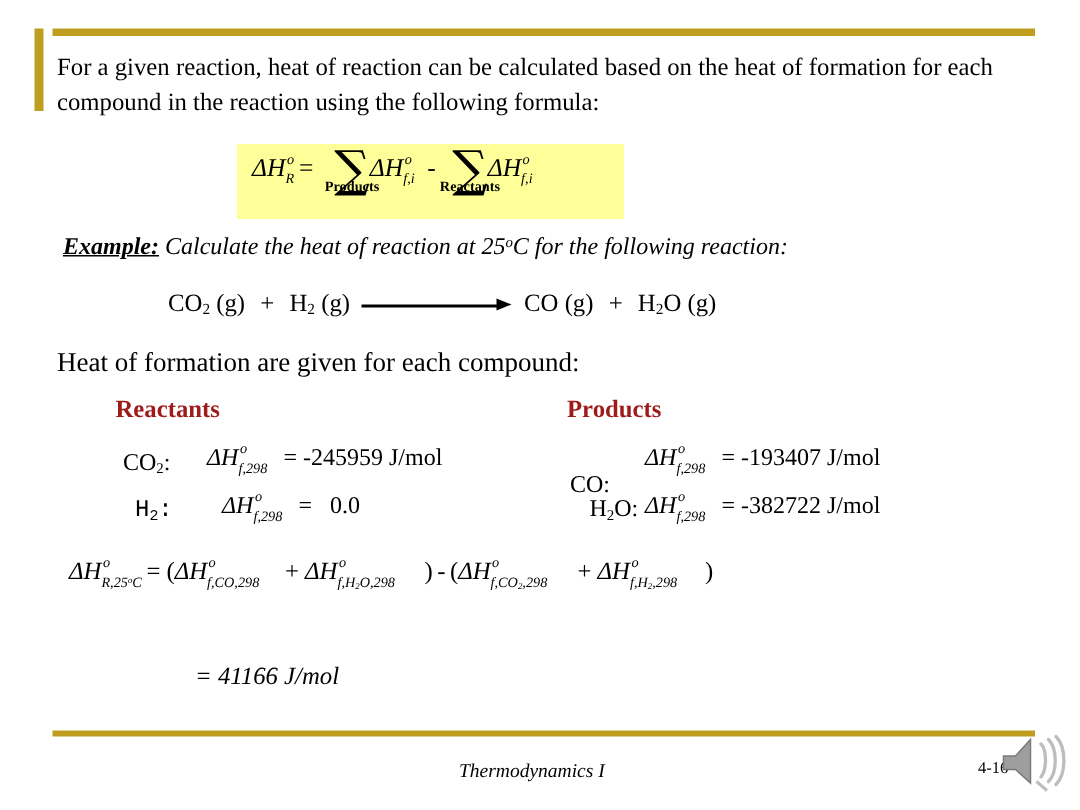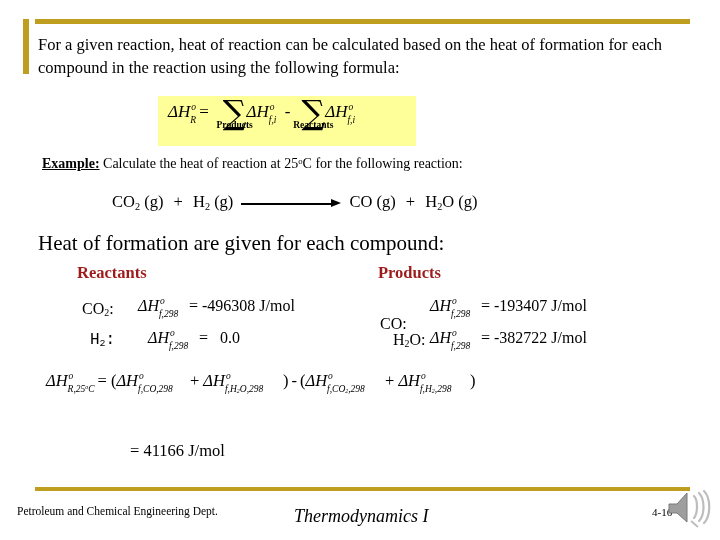--- a/index.html
+++ b/index.html
@@ -65,21 +65,22 @@
     white-space: nowrap;
     font-size: 17px;
   }
 
   
   .example-line {
     position: absolute;
     left: 42px;
     top: 156px;
     width: 640px;
-    font-size: 14px;
+    font-size: 16px;
+    font-style: italic;
   }
   .example-label {
     font-weight: bold;
     text-decoration: underline;
   }
 
   
   .reaction {
     position: absolute;
     left: 112px;
@@ -113,21 +114,21 @@
     border-top: 4.5px solid transparent;
     border-bottom: 4.5px solid transparent;
     border-left: 10px solid #000;
   }
 
   
   .hof-caption {
     position: absolute;
     left: 38px;
     top: 231px;
-    font-size: 21px;
+    font-size: 18px;
   }
 
   
   .col-head {
     position: absolute;
     font-weight: bold;
     color: #9e1b1b;
     font-size: 16.5px;
   }
   .col-head.reactants { left: 77px; top: 263px; }
@@ -157,44 +158,44 @@
     white-space: nowrap;
   }
 
   
   .result {
     position: absolute;
     font-size: 16.5px;
     white-space: nowrap;
   }
   .result-1 { left: 130px; top: 414px; }
-  .result-2 { left: 130px; top: 441px; }
+  .result-2 { left: 130px; top: 441px; font-style: italic; }
 
   
   .footer-line {
     position: absolute;
     left: 35px;
     top: 487px;
     width: 655px;
     height: 4px;
     background: #bf9d1f;
   }
   .footer-left {
     position: absolute;
     left: 17px;
     top: 504px;
     font-size: 11.5px;
     line-height: 1.28;
     width: 270px;
   }
   .footer-center {
     position: absolute;
-    left: 294px;
+    left: 306px;
     top: 506px;
-    font-size: 18px;
+    font-size: 13px;
     font-style: italic;
     font-family: "Liberation Serif", "DejaVu Serif", serif;
   }
   .slide-number {
     position: absolute;
     left: 652px;
     top: 506px;
     font-size: 11px;
   }
 
@@ -294,21 +295,21 @@
   <div class="hof-caption">Heat of formation are given for each compound:</div>
 
   <div class="col-head reactants">Reactants</div>
   <div class="col-head products">Products</div>
 
   <div class="data-cell lbl-co2">
     <span>CO</span><sub>2</sub><span>:</span>
   </div>
   <div class="data-cell val-co2">
     <span class="mi">Δ</span><span class="mi">H</span><span class="subsup"><span class="s-sup">o</span><span class="s-sub">f,298</span></span><span class="pad" style="width:30px"></span><span>=</span>
-    <span>-496308</span>
+    <span>-245959</span>
     <span>J/mol</span>
   </div>
 
   <div class="data-cell lbl-h2">
     <span>H</span><sub>2</sub><span>:</span>
   </div>
   <div class="data-cell val-h2">
     <span class="mi">Δ</span><span class="mi">H</span><span class="subsup"><span class="s-sup">o</span><span class="s-sub">f,298</span></span><span class="pad" style="width:30px"></span><span>=</span>
     <span class="pad" style="width:8px"></span><span>0.0</span>
   </div>
@@ -332,21 +333,20 @@
   </div>
 
   <div class="derivation">
     <span class="mi">Δ</span><span class="mi">H</span><span class="subsup"><span class="s-sup">o</span><span class="s-sub"><span>R,25</span><sup>o</sup><span>C</span></span></span><span class="pad" style="width:30px"></span><span>=</span><span class="pad" style="width:4px"></span><span>(</span><span class="mi">Δ</span><span class="mi">H</span><span class="subsup"><span class="s-sup">o</span><span class="s-sub">f,CO,298</span></span><span class="pad" style="width:52px"></span><span>+</span><span class="pad" style="width:4px"></span><span class="mi">Δ</span><span class="mi">H</span><span class="subsup"><span class="s-sup">o</span><span class="s-sub"><span>f,H</span><sub>2</sub><span>O,298</span></span></span><span class="pad" style="width:58px"></span><span>)</span><span class="pad" style="width:3px"></span><span>-</span><span class="pad" style="width:3px"></span><span>(</span><span class="mi">Δ</span><span class="mi">H</span><span class="subsup"><span class="s-sup">o</span><span class="s-sub"><span>f,CO</span><sub>2</sub><span>,298</span></span></span><span class="pad" style="width:58px"></span><span>+</span><span class="pad" style="width:4px"></span><span class="mi">Δ</span><span class="mi">H</span><span class="subsup"><span class="s-sup">o</span><span class="s-sub"><span>f,H</span><sub>2</sub><span>,298</span></span></span><span class="pad" style="width:50px"></span><span>)</span>
   </div>
 
   <div class="result result-2">= 41166  J/mol</div>
 
   <div class="footer-line"></div>
   <div class="footer-left">
-    <div>Petroleum and Chemical Engineering Dept.</div>
   </div>
   <div class="footer-center">Thermodynamics I</div>
   <div class="slide-number">4-16</div>
 
   <div class="speaker-icon">
     <svg width="48" height="46" viewBox="0 0 48 46" xmlns="http://www.w3.org/2000/svg">
       <polygon points="4,16 12,16 22,5 22,34 12,25 4,25" fill="#9e9e9e" stroke="#7a7a7a" stroke-width="1"></polygon>
       <g stroke="#bdbdbd" stroke-width="2.2" stroke-linecap="round" fill="none">
         <path d="M29,8 C33,12 33,25 29,30"></path>
         <path d="M34,5 C40,11 40,27 34,33"></path>

